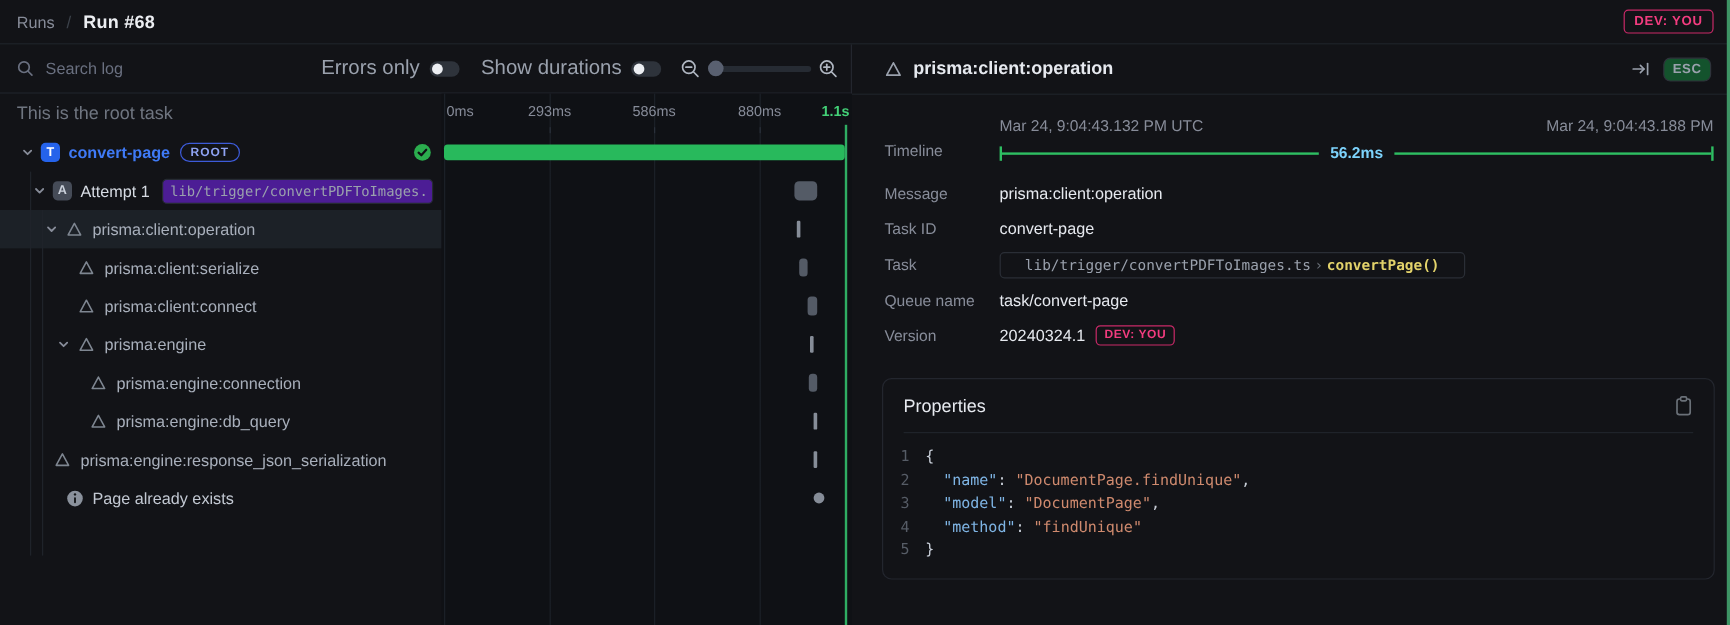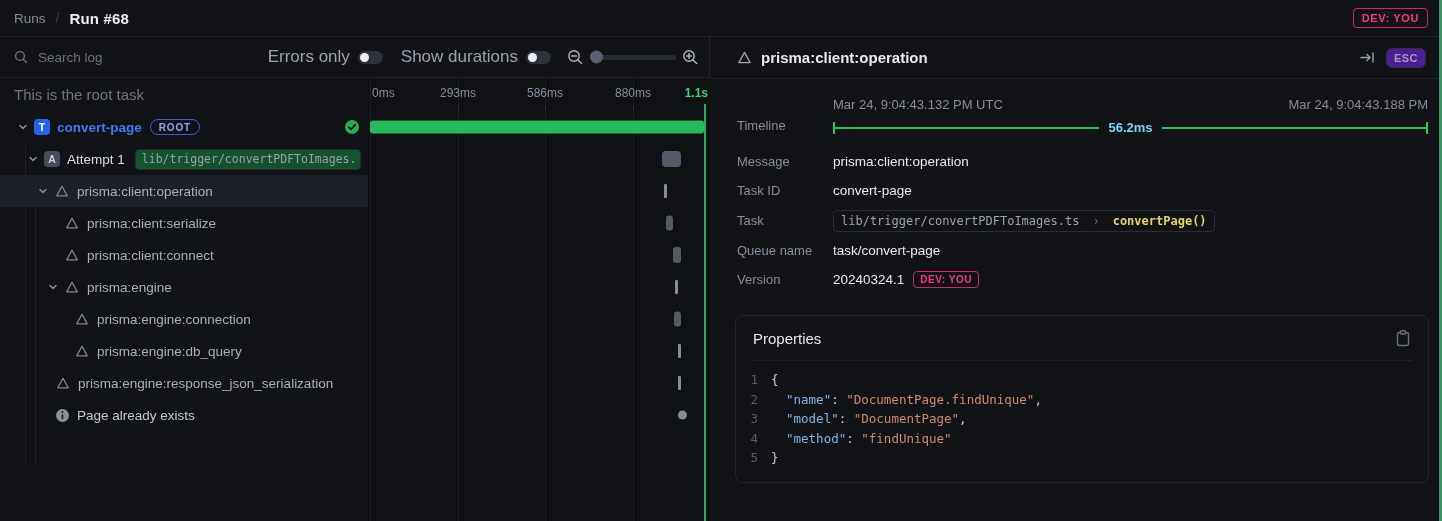--- a/index.html
+++ b/index.html
@@ -49,21 +49,21 @@
     display:flex; align-items:center; justify-content:center; font-size:10.5px; font-weight:700; }
   .t-badge { background:#2563eb; color:#fff; }
   .a-badge { background:#454b57; color:#cbd1db; }
   .span-ic { width:16px; height:16px; flex:none; margin-right:7px; display:flex; align-items:center; justify-content:center; }
   .lbl { font-size:13.5px; color:#a8afbb; }
   .lbl-task { color:#3f7af6; font-weight:600; }
   .lbl-attempt { color:#d6dbe3; }
   .lbl-info { color:#c2c8d2; }
   .root-pill { margin-left:8px; border:1px solid #3d5bd9; color:#8fa3f3; border-radius:999px;
     font-size:10px; font-weight:700; letter-spacing:.8px; padding:1.5px 8px; }
-  .code-chip { margin-left:10px; background:#14532d; border:1px solid #262b33; border-radius:4px;
+  .code-chip { margin-left:10px; background:#4c1d95; border:1px solid #262b33; border-radius:4px;
     color:#9aa1ad; font-size:11.5px; padding:2.5px 6px; overflow:hidden; max-width:226px; flex:none; }
   .status-ic { margin-left:auto; margin-right:8px; flex:none; }
 
   
   .guide { position:absolute; width:1px; background:#1f232a; }
 
   
   .tl-col { position:absolute; left:368px; top:41px; bottom:0; width:342px;
     background-color:#0f1115;
     background-image:linear-gradient(#1b2027,#1b2027),linear-gradient(#1b2027,#1b2027),linear-gradient(#1b2027,#1b2027),linear-gradient(#1b2027,#1b2027);
@@ -81,35 +81,35 @@
   .now-line { position:absolute; left:336px; top:26px; bottom:0; width:1.5px; background:#2fae63; z-index:10; pointer-events:none; }
 
   
   .edge-accent { position:absolute; right:0; top:0; bottom:0; width:3px; background:#3e9465; z-index:50; cursor:col-resize; }
 
   
   .inspector { flex:1; position:relative; overflow:hidden; }
   .insp-header { height:42px; border-bottom:1px solid #1f232a; display:flex; align-items:center; padding:0 16px 0 27px; }
   .insp-title { color:#e6e9ef; font-size:15px; font-weight:700; margin-left:9px; }
   .insp-actions { margin-left:auto; display:flex; align-items:center; gap:10px; }
-  .esc-badge { border:1px solid #2e333b; background:#4c1d95; color:#9aa1ad; border-radius:6px;
+  .esc-badge { border:1px solid #2e333b; background:#14532d; color:#9aa1ad; border-radius:6px;
     font-size:11px; font-weight:700; padding:3px 7px; letter-spacing:.5px; cursor:pointer; }
 
   .detail { padding:18px 14px 0 27px; }
   .detail-grid { display:grid; grid-template-columns:96px 1fr; row-gap:0; }
   .dlabel { color:#878c99; font-size:13px; align-self:center; }
   .dvalue { color:#e6e9ef; font-size:13.5px; align-self:center; }
   .dates-row { display:flex; justify-content:space-between; color:#878c99; font-size:13px; margin-bottom:9px; }
   .tl-line { display:flex; align-items:center; height:13px; }
   .tl-cap { width:2px; height:12px; background:#2ebe62; flex:none; }
   .tl-seg { height:2px; background:#2ebe62; flex:1; }
   .tl-dur { color:#7dd3fc; font-size:13px; font-weight:600; padding:0 9px; white-space:nowrap; }
   .fcell { height:29px; display:flex; align-items:center; }
-  .task-chip { display:inline-flex; align-items:center; gap:13px; border:1px solid #2a2e36; border-radius:4px;
-    padding:3px 7px; font-size:12px; }
+  .task-chip { display:inline-flex; align-items:center; gap:3px; border:1px solid #2a2e36; border-radius:4px;
+    padding:3px 20px; font-size:12px; }
   .task-path { color:#9aa1ad; }
   .task-sep { color:#6a7078; }
   .task-fn { color:#e3d36b; font-weight:600; }
   .ver-badge { margin-left:9px; color:#f23c7f; border:1px solid #c92a68; border-radius:4px;
     font-size:10px; font-weight:700; letter-spacing:.5px; padding:2px 6px; }
 
   .props-card { margin:21px 14px 0 25px; width:694px; height:168px; border:1px solid #23262e; border-radius:8px; overflow:hidden; }
   .props-head { height:44px; display:flex; align-items:center; padding:0 17px; }
   .props-title { color:#e6e9ef; font-size:15px; }
   .copy-btn { margin-left:auto; cursor:pointer; display:flex; }
@@ -274,21 +274,21 @@
         <span class="lbl">prisma:engine:connection</span>
       </div>
       <div class="tree-row" style="padding-left:74px">
         <span class="span-ic">
             <svg width="14" height="14" viewBox="0 0 14 14">
               <path d="M7 2.2 L12.2 11.8 L1.8 11.8 Z" fill="none" stroke="#7e8691" stroke-width="1.3" stroke-linejoin="round"></path>
             </svg>
           </span>
         <span class="lbl">prisma:engine:db_query</span>
       </div>
-      <div class="tree-row" style="padding-left:55px">
+      <div class="tree-row" style="padding-left:44px">
         <span class="span-ic">
             <svg width="14" height="14" viewBox="0 0 14 14">
               <path d="M7 2.2 L12.2 11.8 L1.8 11.8 Z" fill="none" stroke="#7e8691" stroke-width="1.3" stroke-linejoin="round"></path>
             </svg>
           </span>
         <span class="lbl">prisma:engine:response_json_serialization</span>
       </div>
 
       <div class="tree-row" style="padding-left:54px">
         <span class="span-ic">

